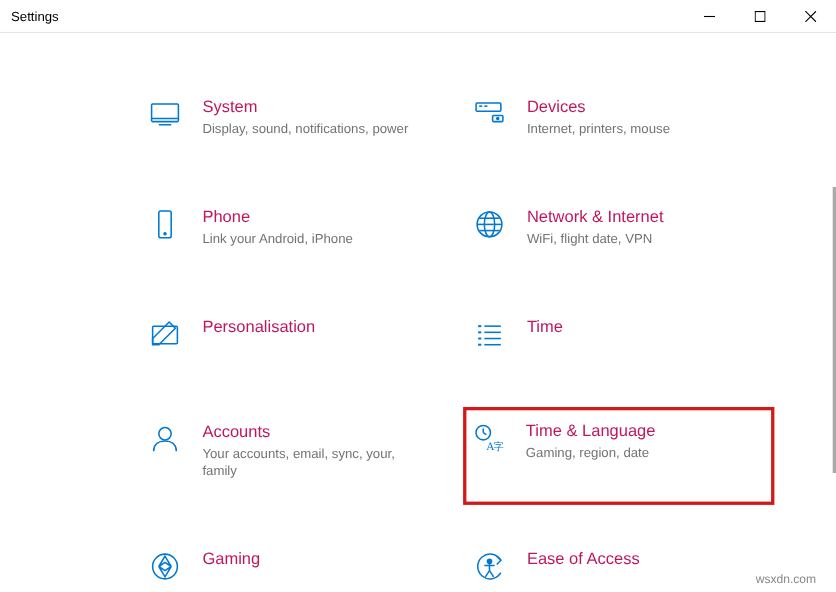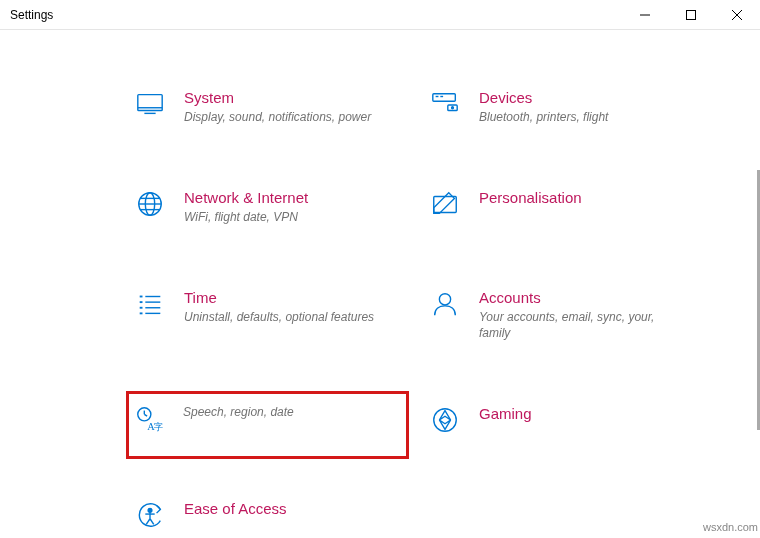--- a/index.html
+++ b/index.html
@@ -69,26 +69,25 @@
     .cat-text { flex: 1; padding-right: 10px; }
     .cat-title {
       font-size: 15px;
       color: #be185d;
       margin-bottom: 3px;
     }
     .cat-desc {
       font-size: 12px;
       color: #737373;
       line-height: 1.4;
-      font-style: italic;
     }
     .watermark {
       position: absolute;
       bottom: 5px;
-      right: 2px;
+      right: 18px;
       font-size: 11px;
       color: #888;
     }
     .scrollbar-track {
       position: absolute;
       right: 0;
       top: 30px;
       width: 6px;
       height: calc(100% - 30px);
     }
@@ -147,24 +146,36 @@
       <svg viewBox="0 0 32 32" fill="none" stroke="#0078d4" stroke-width="1.5">
         <rect x="3" y="5" width="24" height="8" rx="1"></rect>
         <rect x="19" y="17" width="10" height="6" rx="1"></rect>
         <circle cx="24" cy="20" r="1" fill="#0078d4"></circle>
         <line x1="6" y1="8" x2="9" y2="8"></line>
         <line x1="11" y1="8" x2="14" y2="8"></line>
       </svg>
     </div>
     <div class="cat-text">
       <div class="cat-title">Devices</div>
-      <div class="cat-desc">Bluetooth, printers, flight</div>
-    </div>
-  </div>
-
+      <div class="cat-desc">Internet, printers, mouse</div>
+    </div>
+  </div>
+
+  <div class="category">
+    <div class="cat-icon">
+      <svg viewBox="0 0 32 32" fill="none" stroke="#0078d4" stroke-width="1.5">
+        <rect x="10" y="3" width="12" height="26" rx="2"></rect>
+        <circle cx="16" cy="25" r="1" fill="#0078d4"></circle>
+      </svg>
+    </div>
+    <div class="cat-text">
+      <div class="cat-title">Phone</div>
+      <div class="cat-desc">Link your Android, iPhone</div>
+    </div>
+  </div>
 
   <div class="category">
     <div class="cat-icon">
       <svg viewBox="0 0 32 32" fill="none" stroke="#0078d4" stroke-width="1.5">
         <circle cx="16" cy="16" r="12"></circle>
         <ellipse cx="16" cy="16" rx="5" ry="12"></ellipse>
         <line x1="4" y1="16" x2="28" y2="16"></line>
         <line x1="6" y1="10" x2="26" y2="10"></line>
         <line x1="6" y1="22" x2="26" y2="22"></line>
       </svg>
@@ -195,21 +206,20 @@
         <line x1="5" y1="14" x2="8" y2="14" stroke-width="2"></line>
           <line x1="11" y1="14" x2="27" y2="14"></line>
         <line x1="5" y1="20" x2="8" y2="20" stroke-width="2"></line>
           <line x1="11" y1="20" x2="27" y2="20"></line>
         <line x1="5" y1="26" x2="8" y2="26" stroke-width="2"></line>
           <line x1="11" y1="26" x2="27" y2="26"></line>
       </svg>
     </div>
     <div class="cat-text">
       <div class="cat-title">Time</div>
-      <div class="cat-desc">Uninstall, defaults, optional features</div>
     </div>
   </div>
 
   <div class="category">
     <div class="cat-icon">
       <svg viewBox="0 0 32 32" fill="none" stroke="#0078d4" stroke-width="1.5">
         <circle cx="16" cy="11" r="6"></circle>
         <path d="M5 28 C5 21 10 18 16 18 C22 18 27 21 27 28"></path>
       </svg>
     </div>
@@ -223,21 +233,22 @@
     <div class="cat-icon">
       <svg viewBox="0 0 32 32" fill="none" stroke="#0078d4" stroke-width="1.5">
         <circle cx="11" cy="11" r="7"></circle>
         <line x1="11" y1="7" x2="11" y2="11"></line>
           <line x1="11" y1="11" x2="14" y2="13"></line>
         <text x="14" y="28" font-size="11" fill="#0078d4" stroke="none" font-family="Segoe UI">A</text>
         <text x="21" y="28" font-size="10" fill="#0078d4" stroke="none" font-family="Segoe UI">字</text>
       </svg>
     </div>
     <div class="cat-text">
-      <div class="cat-desc">Speech, region, date</div>
+      <div class="cat-title">Time &amp; Language</div>
+      <div class="cat-desc">Gaming, region, date</div>
     </div>
   </div>
 
   <div class="category">
     <div class="cat-icon">
       <svg viewBox="0 0 32 32" fill="none" stroke="#0078d4" stroke-width="1.5">
         <circle cx="16" cy="16" r="12"></circle>
         <path d="M16 6 L10 16 L16 12 L22 16 Z"></path>
         <path d="M10 16 L16 26 L22 16 L16 20 Z"></path>
       </svg>

